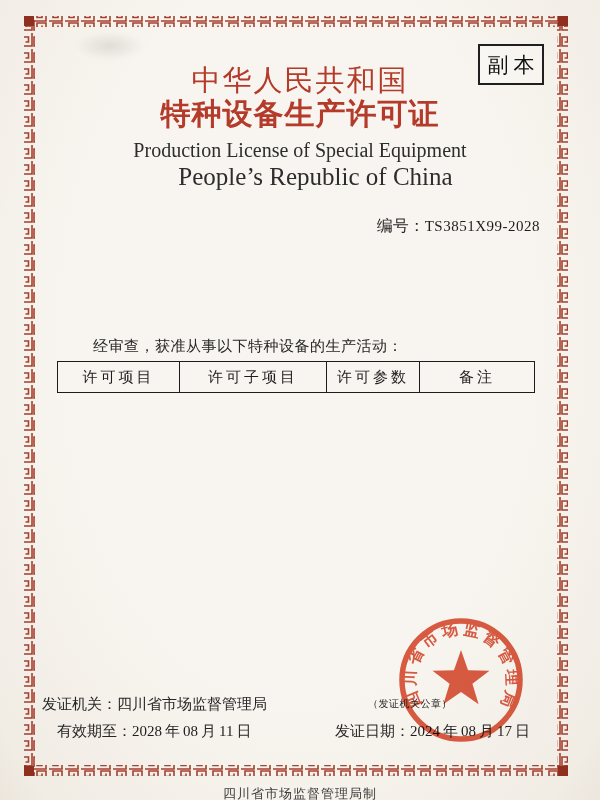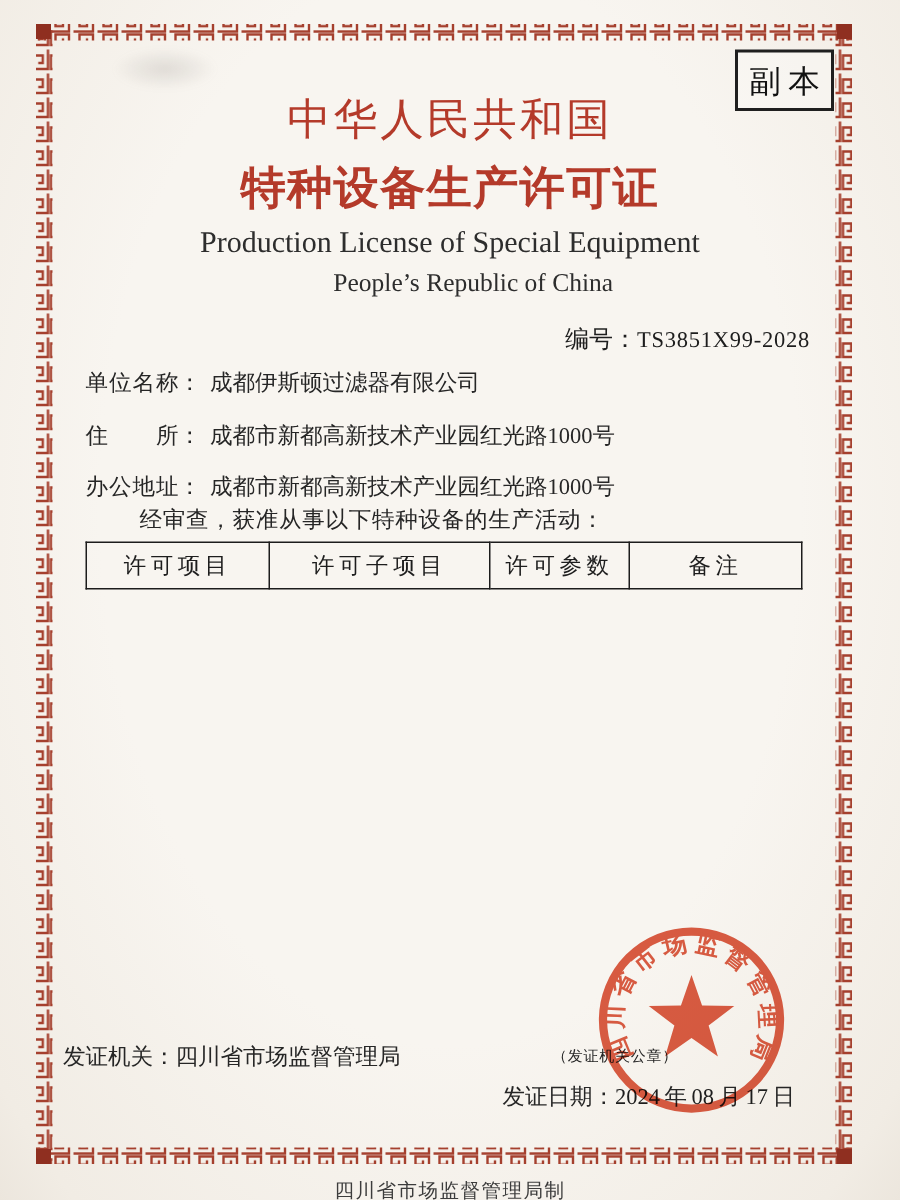--- a/index.html
+++ b/index.html
@@ -3,29 +3,29 @@
 <meta charset="utf-8">
 <style>
   html,body{margin:0;padding:0;background:#e8e4dc;}
   .page{
     position:relative;width:600px;height:800px;margin:0 auto;overflow:hidden;
     background:radial-gradient(ellipse at 50% 42%, #f8f5f0 55%, #f1ece4 92%, #ece6dd 100%);
     font-family:"Liberation Serif",serif;color:#262626;
   }
   .border-svg{position:absolute;left:0;top:0;pointer-events:none;}
   .badge{
-    position:absolute;left:478px;top:33px;width:62px;height:37px;
+    position:absolute;left:478px;top:44px;width:62px;height:37px;
     border:2px solid #1f1f1f;display:flex;align-items:center;justify-content:center;
-    font-size:21px;letter-spacing:5px;text-indent:5px;color:#111;background:rgba(255,255,255,0.25);margin-left:12px;
+    font-size:21px;letter-spacing:5px;text-indent:5px;color:#111;background:rgba(255,255,255,0.25);
   }
   .titles{position:absolute;top:64px;left:0;width:100%;text-align:center;}
   .t-cn1{font-size:29px;font-weight:normal;color:#b43a2a;letter-spacing:2px;line-height:32px;}
-  .t-cn2{font-size:30px;font-weight:bold;color:#b43a2a;letter-spacing:1px;line-height:34px;margin-top:13px;}
+  .t-cn2{font-size:30px;font-weight:bold;color:#b43a2a;letter-spacing:1px;line-height:34px;margin-top:1px;}
   .t-en1{font-size:20px;color:#2d2d2d;margin-top:7px;line-height:24px;}
-  .t-en2{font-size:17px;color:#2d2d2d;margin-top:3px;line-height:24px;padding-left:31px;}
+  .t-en2{font-size:25px;color:#2d2d2d;margin-top:3px;line-height:24px;padding-left:31px;}
   .license-no{position:absolute;top:216px;right:60px;font-size:16px;color:#1e1e1e;}
   .license-no .num{letter-spacing:0.5px;}
   .fields{position:absolute;left:57px;top:246px;font-size:15px;}
   .frow{margin-bottom:15.5px;white-space:nowrap;}
   .flabel{display:inline-block;width:62px;text-align:justify;text-align-last:justify;}
   .fsep{margin-right:6px;}
   .intro{position:absolute;left:93px;top:337px;font-size:15px;letter-spacing:0.5px;}
   table.lic{
     position:absolute;left:57px;top:361px;width:477px;border-collapse:collapse;
     table-layout:fixed;font-size:15px;color:#1d1d1d;
@@ -77,31 +77,20 @@
     <div class="t-cn1">中华人民共和国</div>
     <div class="t-cn2">特种设备生产许可证</div>
     <div class="t-en1">Production License of Special Equipment</div>
     <div class="t-en2">People’s Republic of China</div>
   </div>
 
   <div class="license-no">
     <span>编号：</span><span class="num">TS3851X99-2028</span>
   </div>
 
-  <div class="fields">
-    <div class="frow">
-      <span class="flabel">单位名称</span><span class="fsep">：</span><span>成都伊斯顿过滤器有限公司</span>
-    </div>
-    <div class="frow">
-      <span class="flabel">住所</span><span class="fsep">：</span><span>成都市新都高新技术产业园红光路1000号</span>
-    </div>
-    <div class="frow">
-      <span class="flabel">办公地址</span><span class="fsep">：</span><span>成都市新都高新技术产业园红光路1000号</span>
-    </div>
-  </div>
 
   <div class="intro">经审查，获准从事以下特种设备的生产活动：</div>
 
   <table class="lic">
     <colgroup>
         <col style="width:122px">
         <col style="width:147px">
         <col style="width:93px">
         <col style="width:115px">
       </colgroup>
@@ -112,20 +101,23 @@
       <th>许可参数</th>
       <th>备注</th>
     </tr>
   </tbody>
     </table>
 
   <div class="b-issuer">
     <span>发证机关：</span><span>四川省市场监督管理局</span>
   </div>
 
+  <div class="b-valid">
+    <span>有效期至：</span><span class="num">2028</span><span class="dunit">年</span><span class="num">08</span><span class="dunit">月</span><span class="num">11</span><span class="dunit">日</span>
+  </div>
 
   <div class="b-sealnote">（发证机关公章）</div>
 
   <div class="b-issue">
     <span>发证日期：</span><span class="num">2024</span><span class="dunit">年</span><span class="num">08</span><span class="dunit">月</span><span class="num">17</span><span class="dunit">日</span>
   </div>
 
   <svg class="seal" width="140" height="140" aria-hidden="true">
     <circle cx="70" cy="70" r="59" fill="none" stroke="#d9472b" stroke-width="5.5"></circle>
     <polygon fill="#d9472b" points="70,40 77.05,60.3 98.5,60.7 81.4,73.7 87.6,94.3 70,82 52.4,94.3 58.6,73.7 41.5,60.7 62.95,60.3"></polygon>

